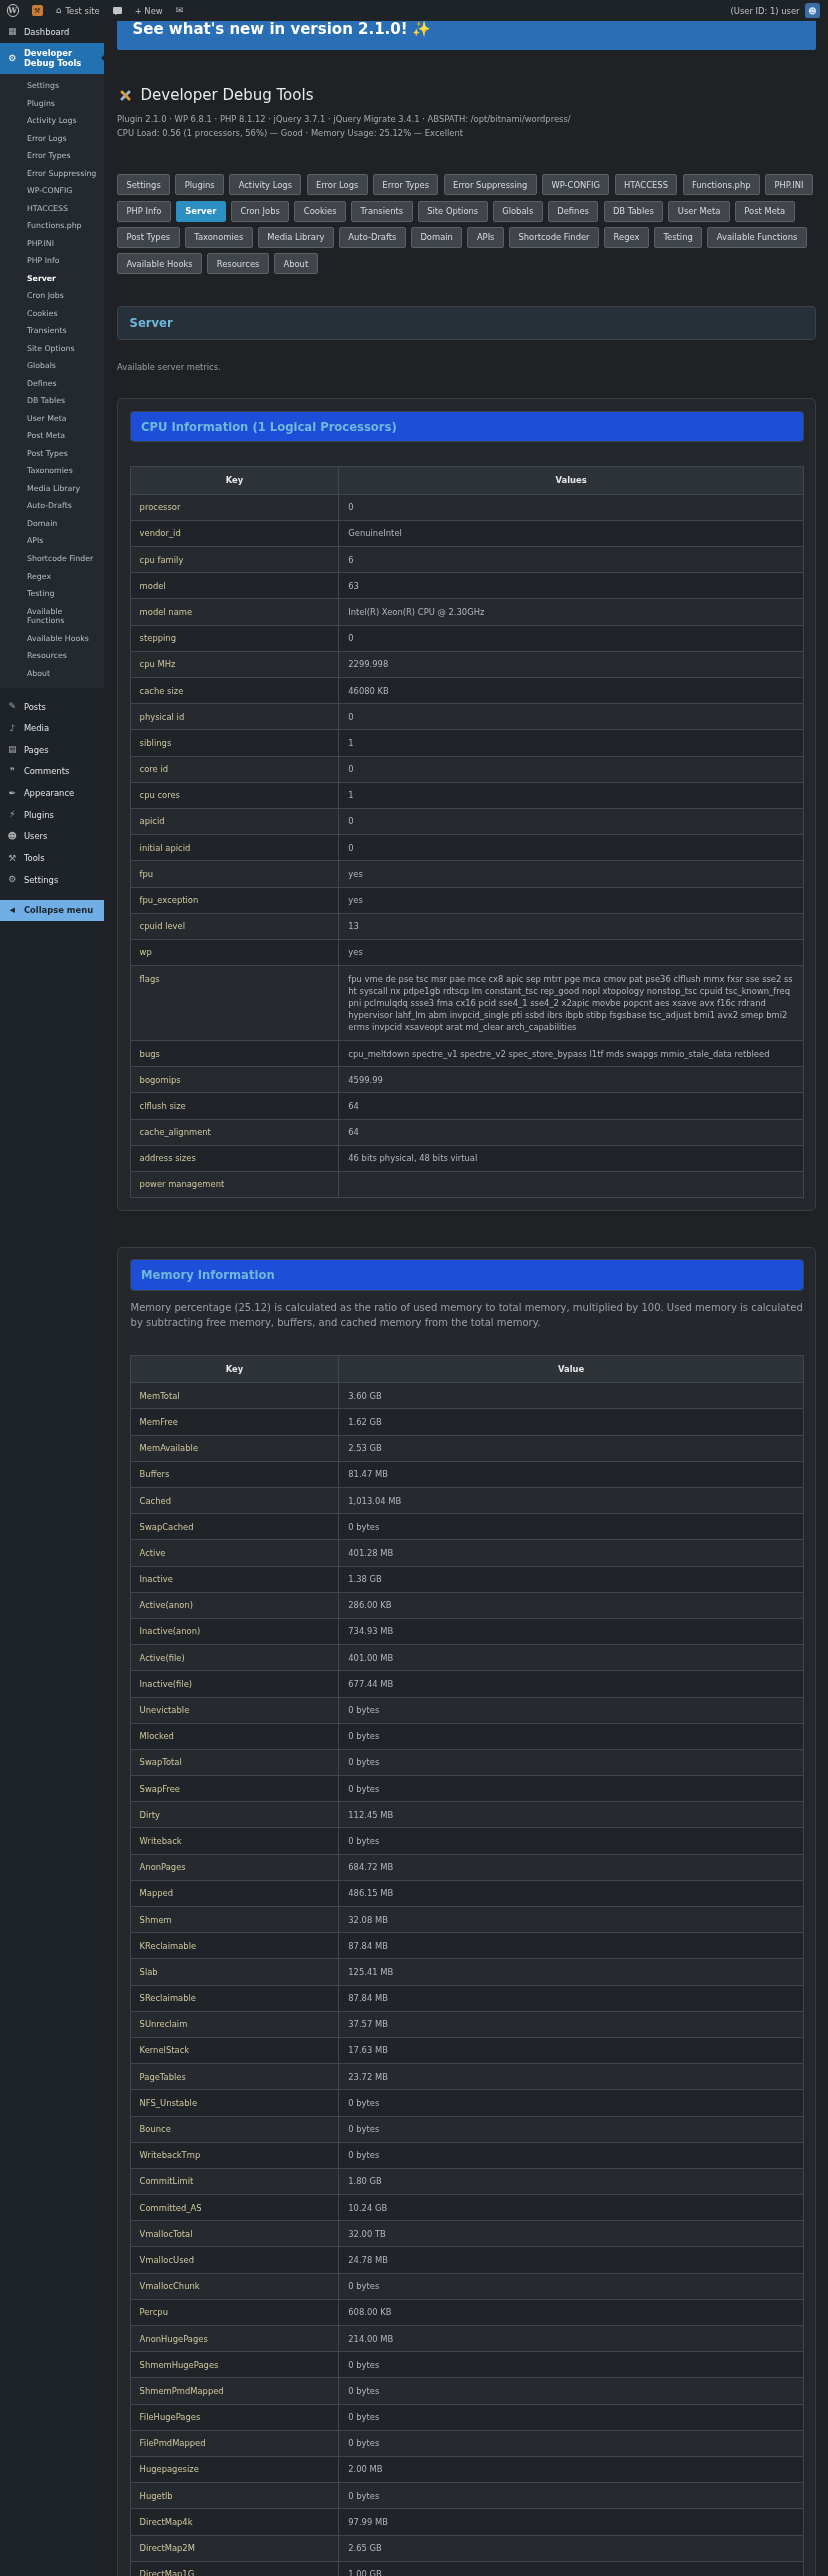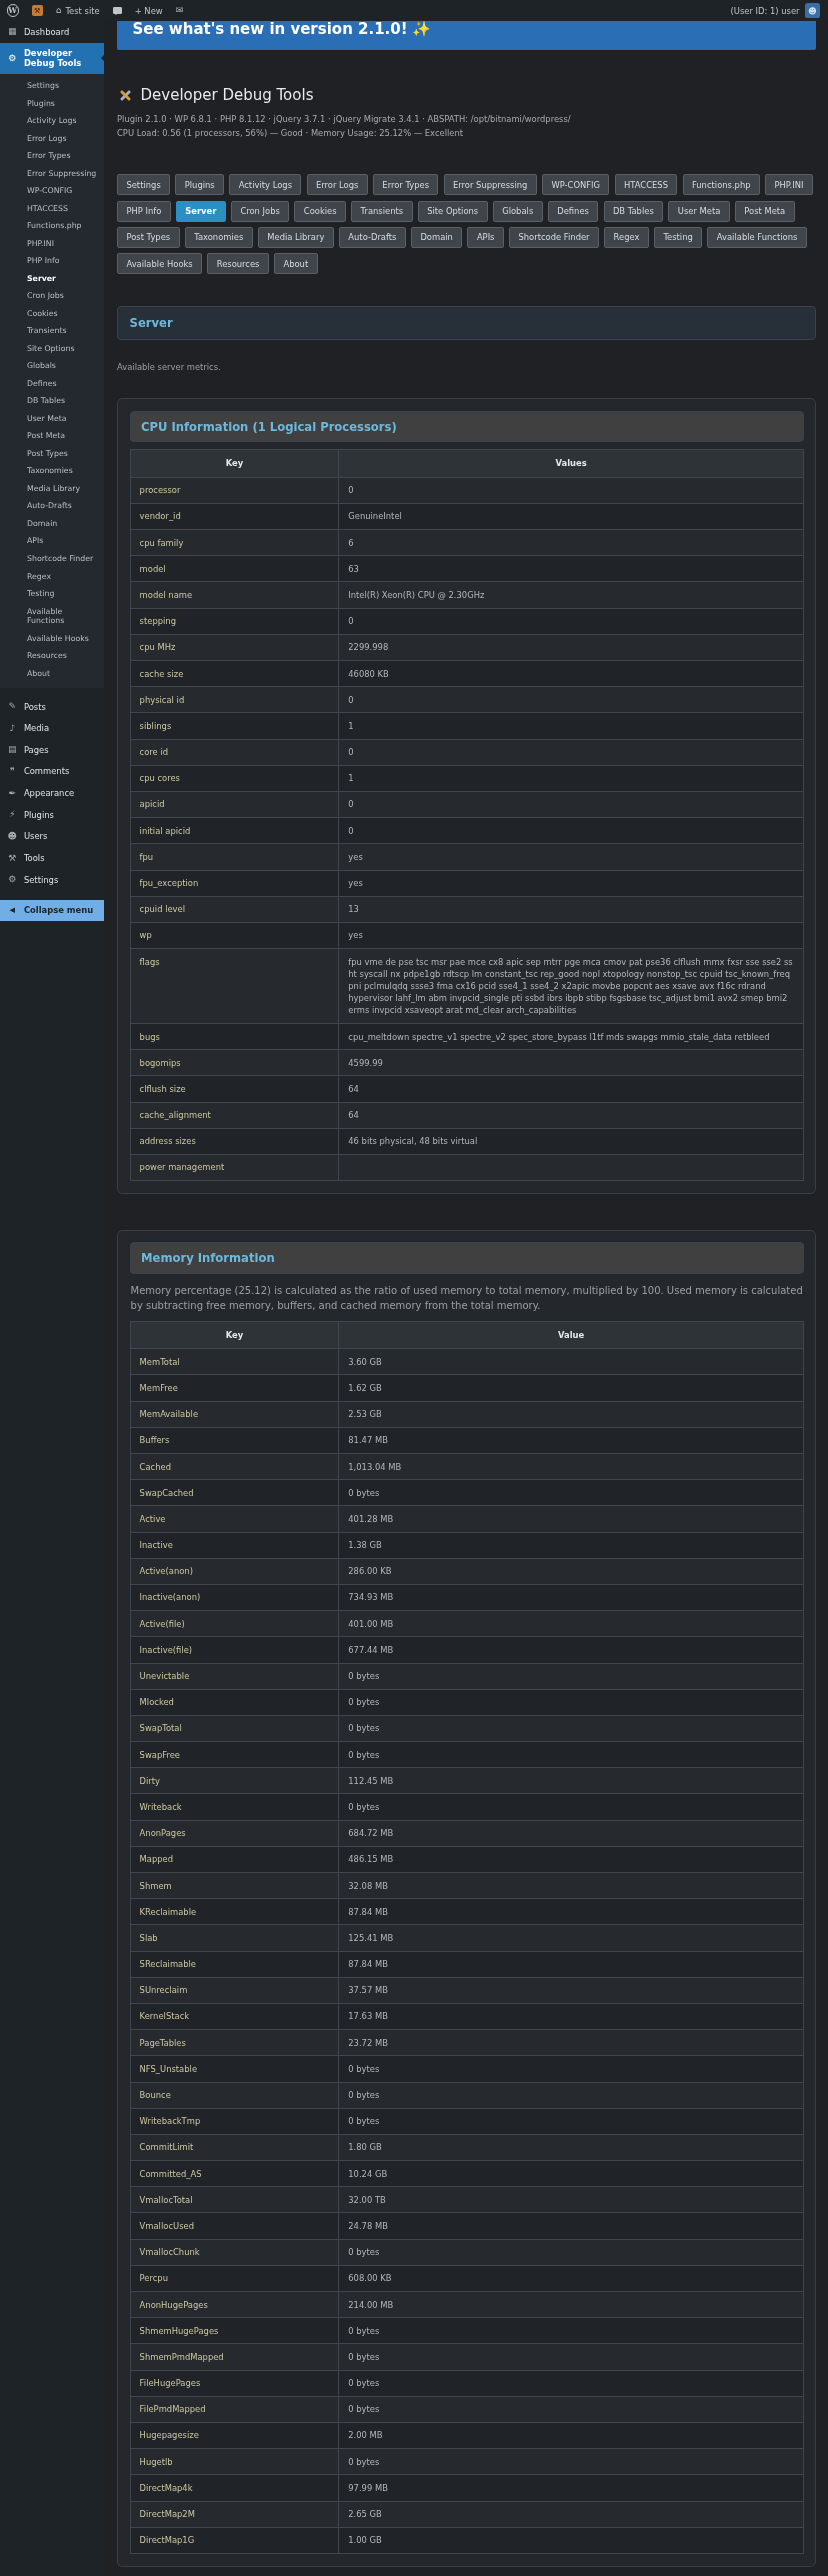--- a/index.html
+++ b/index.html
@@ -97,26 +97,26 @@
   }
   .section-head h2 { margin: 0; color: #6db8dc; font-size: 11.6px; font-weight: 700; }
   .section-desc { color: #9aa0a6; font-size: 8.4px; margin: 22px 0 0; }
 
   .card {
     background: #24272b; border: 0.6px solid #393e44; border-radius: 5.2px;
     padding: 11.6px; margin-top: 26px;
   }
   .card.memory { margin-top: 36px; }
   .card-head {
-    background: #404040; border: 0.6px solid #39434e; border-radius: 3.9px;
+    background: #1d4ed8; border: 0.6px solid #39434e; border-radius: 3.9px;
     padding: 7.8px 10.4px; color: #6db8dc; font-size: 11.6px; font-weight: 700;
   }
   .card-desc { color: #9aa0a6; font-size: 10px; line-height: 1.55; margin: 9px 1px 0; }
 
-  table.kv { width: 100%; border-collapse: collapse; margin-top: 7px; font-size: 8.4px; line-height: 1.45; }
+  table.kv { width: 100%; border-collapse: collapse; margin-top: 24px; font-size: 8.4px; line-height: 1.45; }
   table.kv th {
     border: 0.6px solid #40464d; background: #2e3338; color: #e6e8ea;
     padding: 7.1px 7.8px; text-align: center; font-weight: 700;
   }
   table.kv td { border: 0.6px solid #40464d; padding: 6.5px 9px; vertical-align: top; }
   td.key { width: 31%; color: #cfc9a2; }
   td.val { color: #b3b8bd; word-break: break-word; }
   table.kv tbody tr:nth-child(odd) { background: #26292d; }
   table.kv tbody tr:nth-child(even) { background: #202327; }
 

